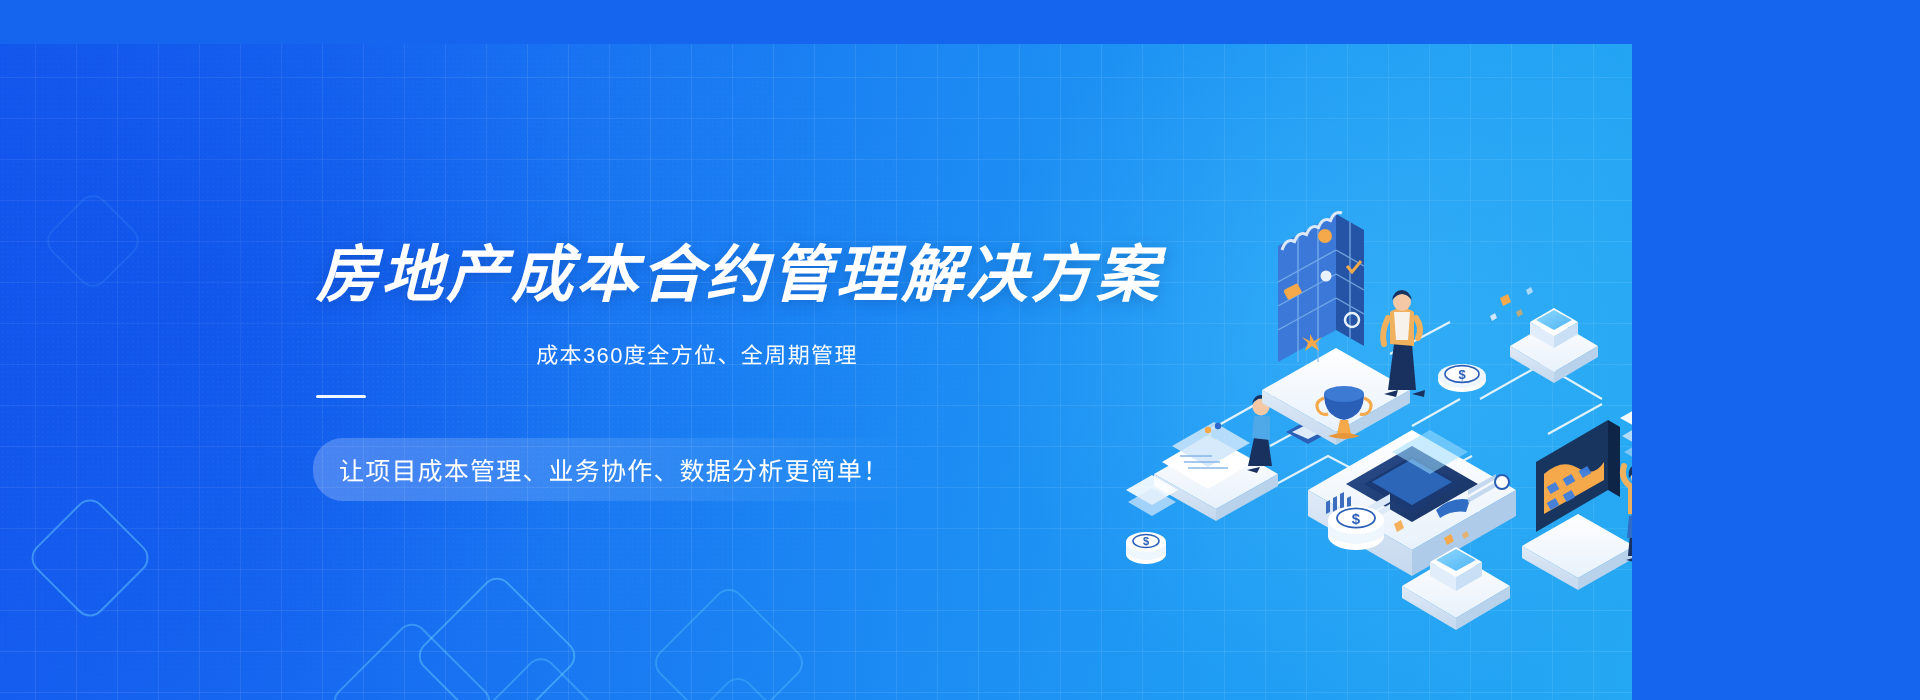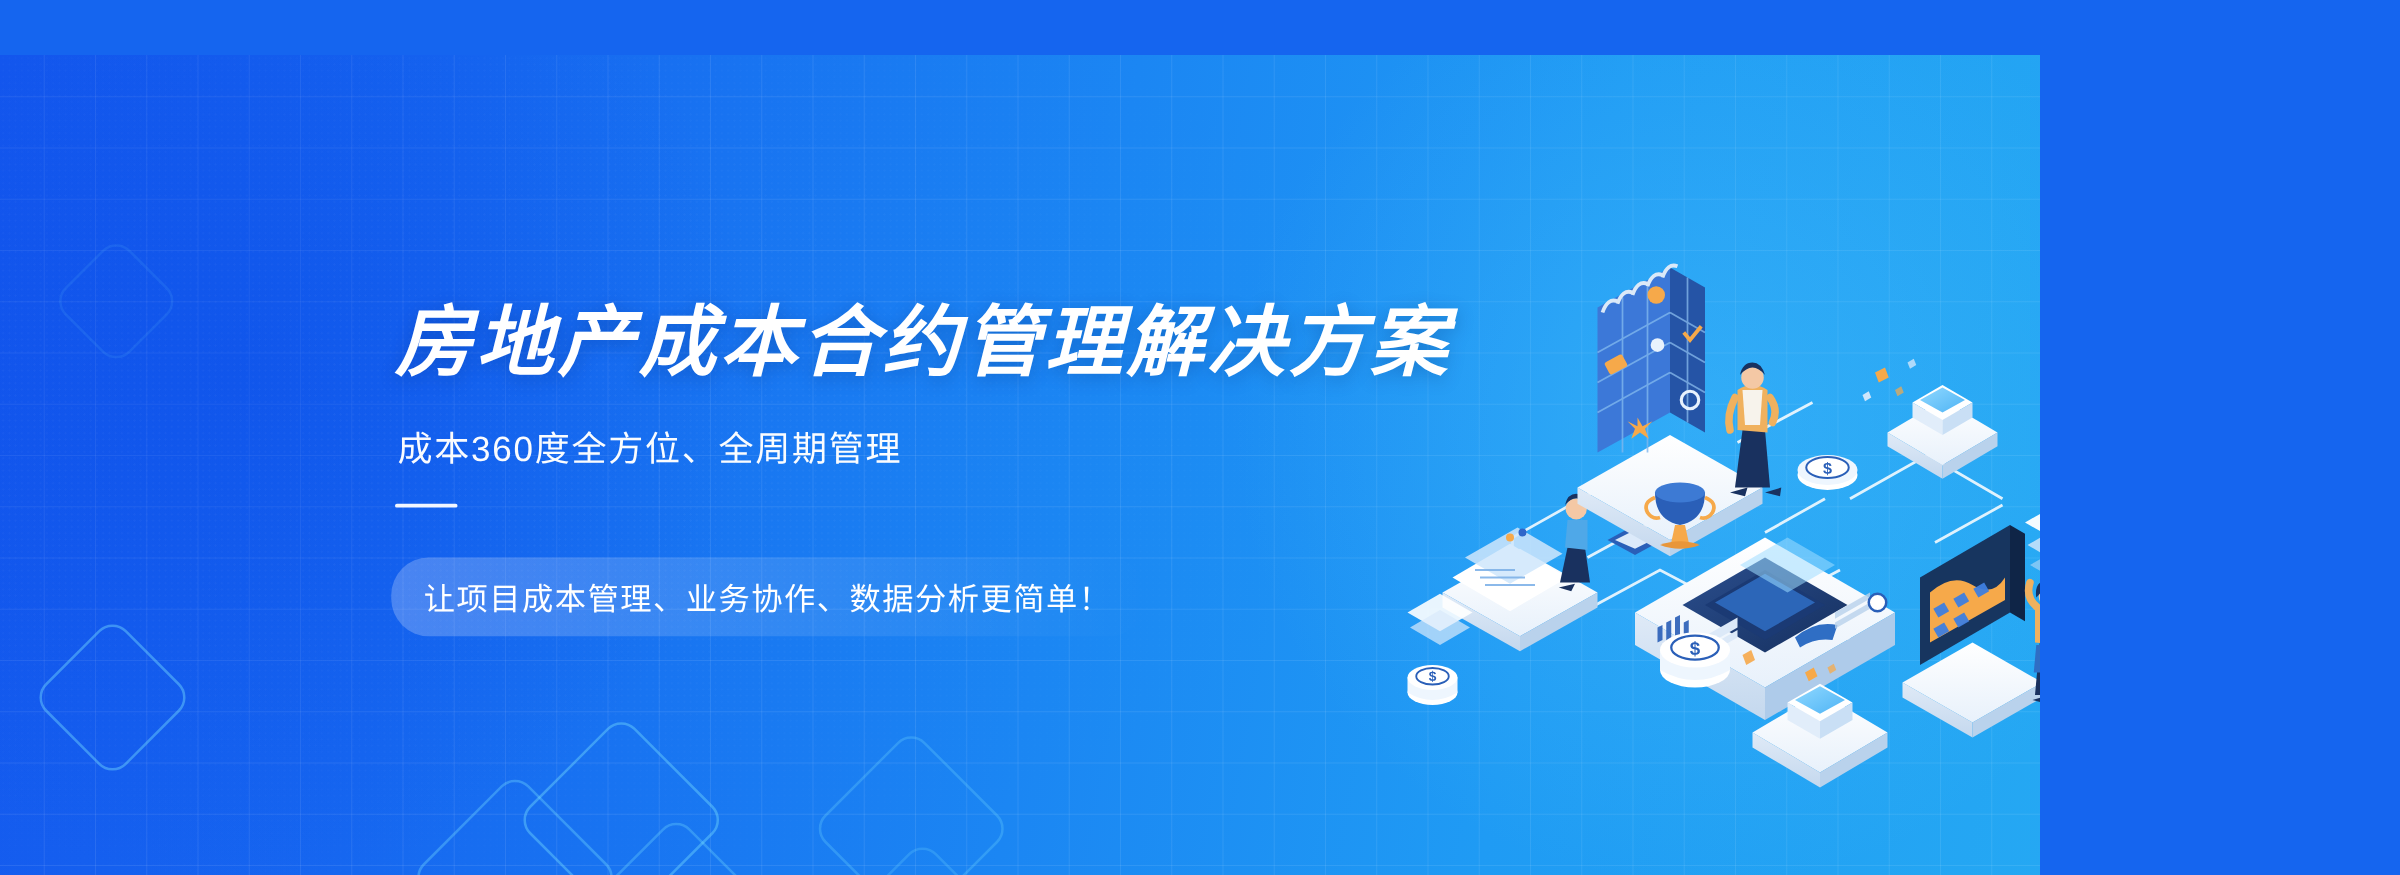--- a/index.html
+++ b/index.html
@@ -56,22 +56,22 @@
   .d8{left:56px;top:160px;width:70px;height:70px;border-color:rgba(120,225,255,.10);}
   
   .content{position:absolute;left:316px;top:196px;width:760px;}
   .headline{
     margin:0;color:#ffffff;font-size:62px;line-height:1.12;
     font-weight:bold;font-style:italic;letter-spacing:3px;
     text-shadow:0 3px 14px rgba(3,42,120,.28);
     white-space:nowrap;
   }
   .subhead{
-    margin:28px 0 0 2px;color:#ffffff;font-size:28px;letter-spacing:1.4px;
-    font-weight:400;opacity:.98;
+    margin:28px 0 0 2px;color:#ffffff;font-size:22px;letter-spacing:1.4px;
+    font-weight:400;opacity:.98;text-align:center;
   }
   .rule{
     margin-top:26px;width:50px;height:3px;background:#ffffff;border-radius:2px;opacity:.95;
   }
   .pill{
     display:inline-block;margin-top:40px;margin-left:-3px;
     padding:13px 28px 14px 26px;border-radius:30px;
     background:linear-gradient(90deg,rgba(255,255,255,.23) 0%,rgba(255,255,255,.10) 55%,rgba(255,255,255,0) 100%);
     color:#ffffff;font-size:25px;letter-spacing:1.2px;white-space:nowrap;
   }

